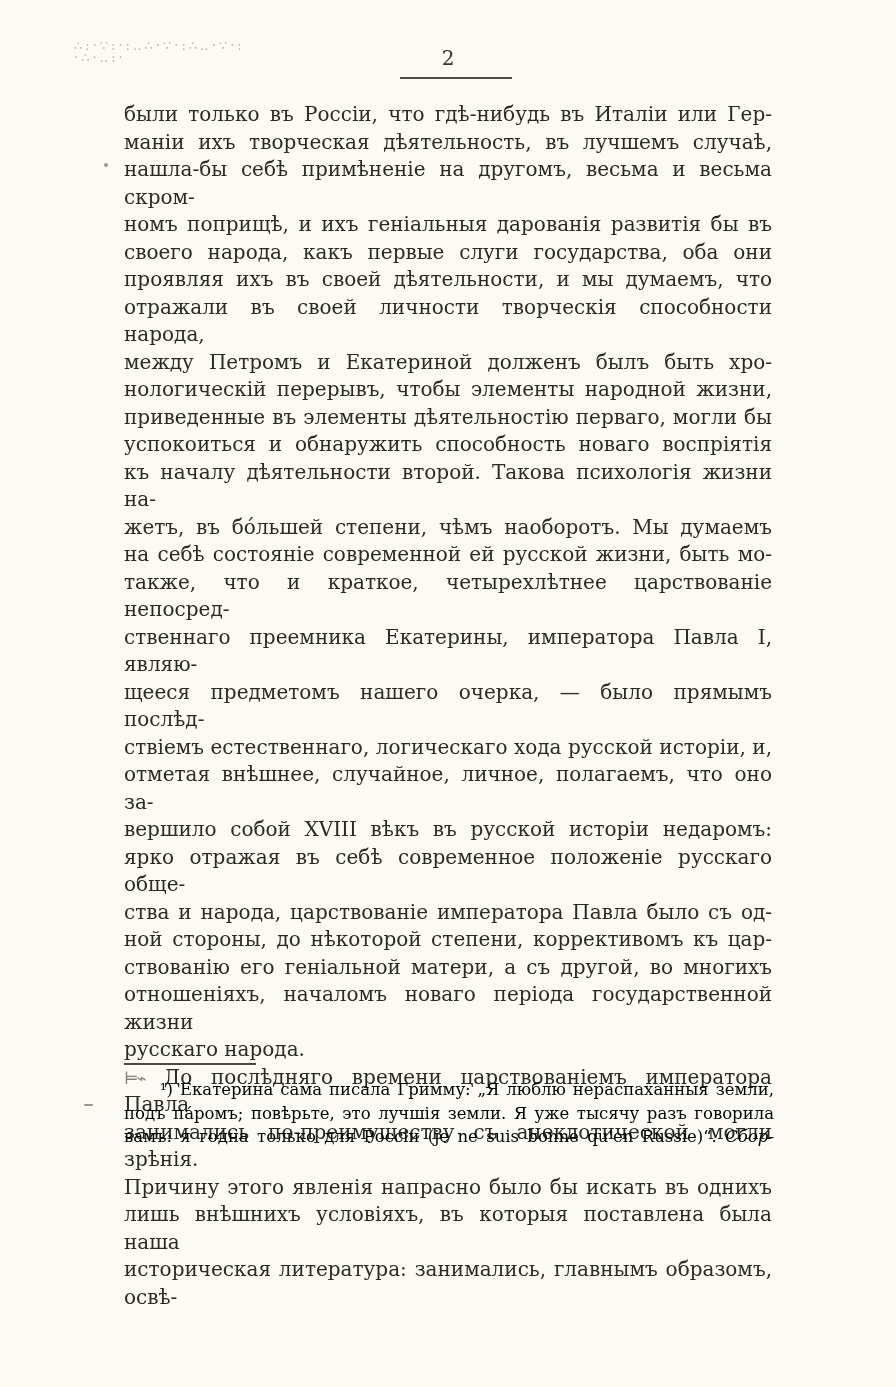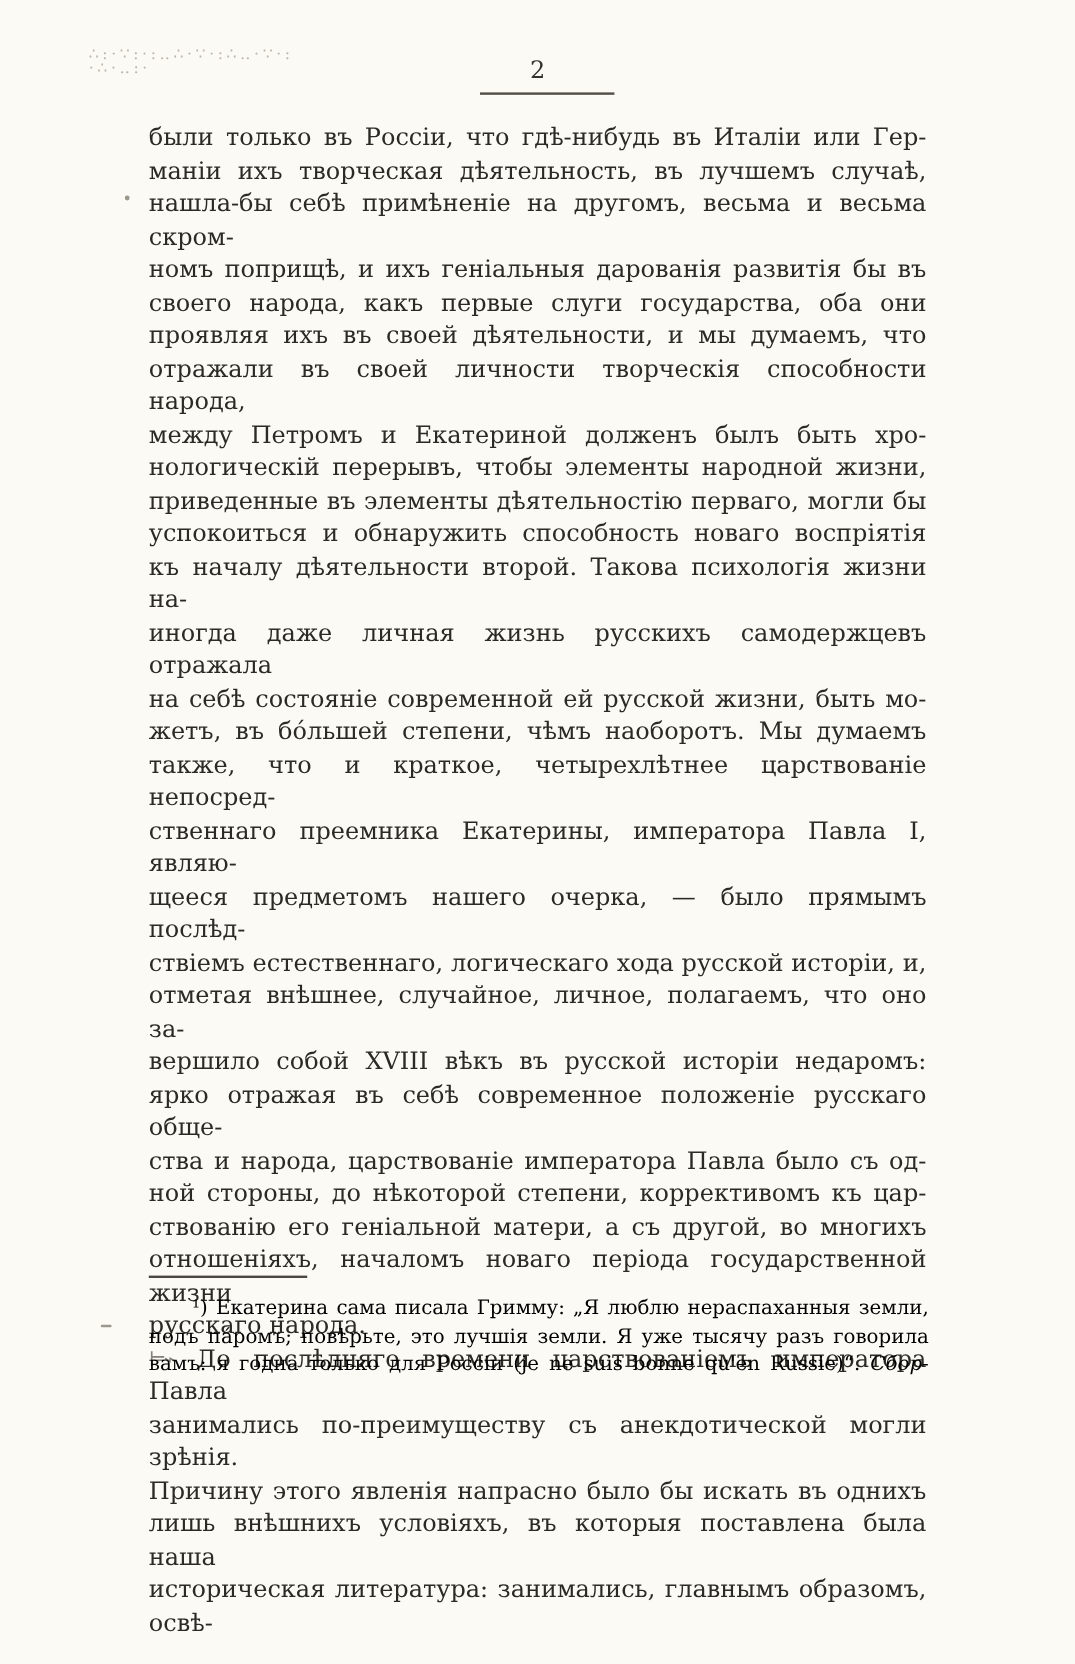--- a/index.html
+++ b/index.html
@@ -113,23 +113,22 @@
     <div class="line just">нашла-бы себѣ примѣненіе на другомъ, весьма и весьма скром-</div>
     <div class="line just">номъ поприщѣ, и ихъ геніальныя дарованія развитія бы въ</div>
     <div class="line just">своего народа, какъ первые слуги государства, оба они</div>
     <div class="line just">проявляя ихъ въ своей дѣятельности, и мы думаемъ, что</div>
     <div class="line just">отражали въ своей личности творческія способности народа,</div>
     <div class="line just">между Петромъ и Екатериной долженъ былъ быть хро-</div>
     <div class="line just">нологическій перерывъ, чтобы элементы народной жизни,</div>
     <div class="line just">приведенные въ элементы дѣятельностію перваго, могли бы</div>
     <div class="line just">успокоиться и обнаружить способность новаго воспріятія</div>
     <div class="line just">къ началу дѣятельности второй. Такова психологія жизни на-</div>
-    <div class="line just">иногда даже личная жизнь русскихъ самодержцевъ отражала</div>
+    <div class="line just">жетъ, въ бо́льшей степени, чѣмъ наоборотъ. Мы думаемъ</div>
     <div class="line just">на себѣ состояніе современной ей русской жизни, быть мо-</div>
-    <div class="line just">жетъ, въ бо́льшей степени, чѣмъ наоборотъ. Мы думаемъ</div>
     <div class="line just">также, что и краткое, четырехлѣтнее царствованіе непосред-</div>
     <div class="line just">ственнаго преемника Екатерины, императора Павла I, являю-</div>
     <div class="line just">щееся предметомъ нашего очерка, — было прямымъ послѣд-</div>
     <div class="line just">ствіемъ естественнаго, логическаго хода русской исторіи, и,</div>
     <div class="line just">отметая внѣшнее, случайное, личное, полагаемъ, что оно за-</div>
     <div class="line just">вершило собой XVIII вѣкъ въ русской исторіи недаромъ:</div>
     <div class="line just">ярко отражая въ себѣ современное положеніе русскаго обще-</div>
     <div class="line just">ства и народа, царствованіе императора Павла было съ од-</div>
     <div class="line just">ной стороны, до нѣкоторой степени, коррективомъ къ цар-</div>
     <div class="line just">ствованію его геніальной матери, а съ другой, во многихъ</div>

